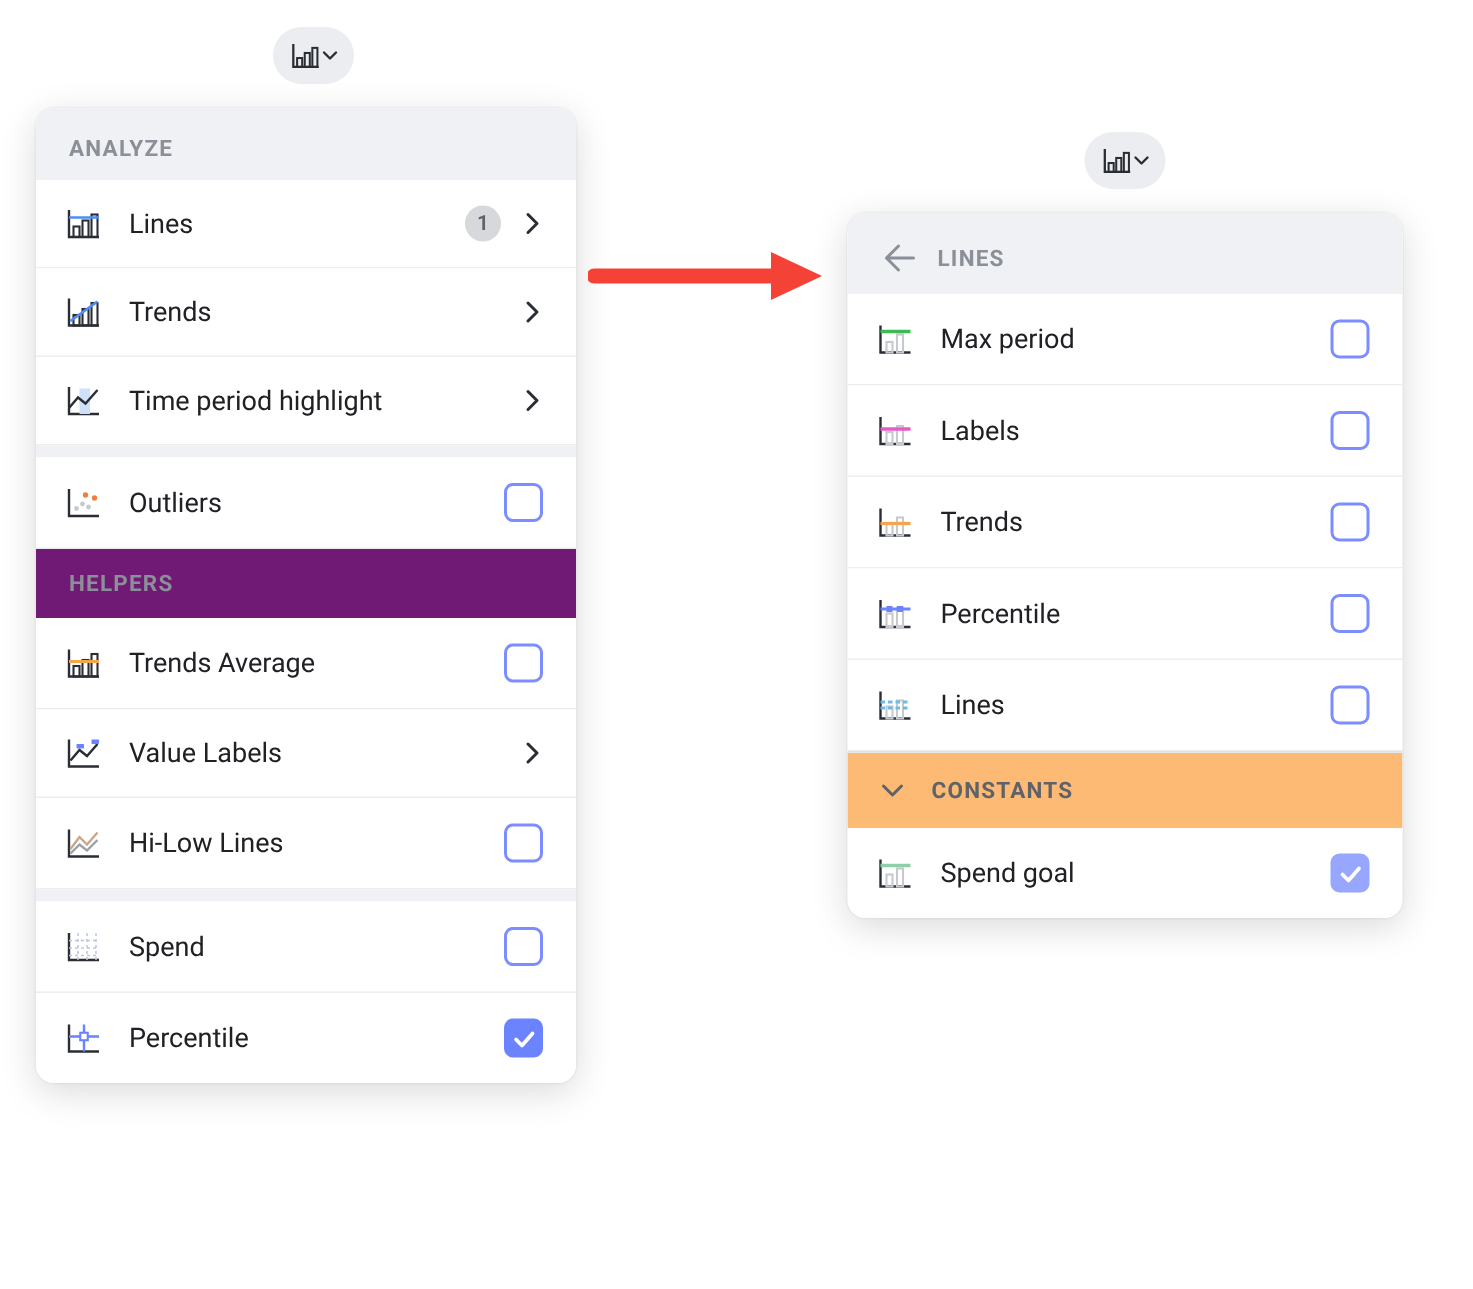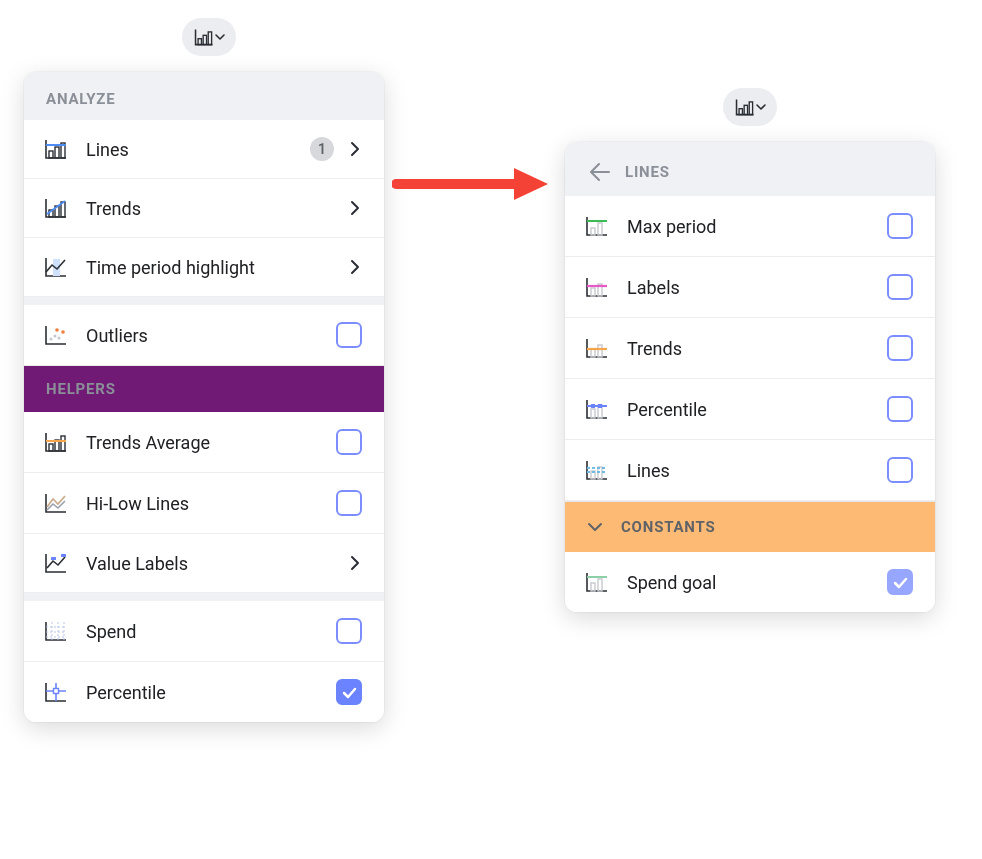--- a/index.html
+++ b/index.html
@@ -255,46 +255,46 @@
     <span class="label">Trends Average</span>
     <span class="tail">
         <span class="checkbox"></span>
       </span>
   </div>
 
   <div class="row">
     <span class="icon-box">
       <svg viewBox="0 0 26 24" width="26" height="24">
         <path d="M3 3 V21 H23" stroke="#2a2e34" stroke-width="1.6" fill="none"></path>
-        <path d="M4 16 L10 8 L15 13 L22 5" fill="none" stroke="#c9a889" stroke-width="1.6"></path>
-        <path d="M4 19 L10 13 L15 17 L22 10" fill="none" stroke="#9aa1aa" stroke-width="1.6"></path>
-      </svg>
-    </span>
-    <span class="label">Hi-Low Lines</span>
-    <span class="tail">
-        <span class="checkbox"></span>
-      </span>
-  </div>
-
-  <div class="row">
-    <span class="icon-box">
-      <svg viewBox="0 0 26 24" width="26" height="24">
-        <path d="M3 3 V21 H23" stroke="#2a2e34" stroke-width="1.6" fill="none"></path>
         <path d="M4 17 L10 10 L15 14 L22 6" fill="none" stroke="#2a2e34" stroke-width="1.6"></path>
         <rect x="8" y="6" width="5" height="3" fill="#6b83ff" rx="0.5"></rect>
         <rect x="18" y="3" width="5" height="3" fill="#6b83ff" rx="0.5"></rect>
       </svg>
     </span>
     <span class="label">Value Labels</span>
     <span class="tail">
         <span class="chev-r">
           <svg width="14" height="16" viewBox="0 0 14 16">
             <use href="#chev-right"></use>
           </svg>
         </span>
+      </span>
+  </div>
+
+  <div class="row">
+    <span class="icon-box">
+      <svg viewBox="0 0 26 24" width="26" height="24">
+        <path d="M3 3 V21 H23" stroke="#2a2e34" stroke-width="1.6" fill="none"></path>
+        <path d="M4 16 L10 8 L15 13 L22 5" fill="none" stroke="#c9a889" stroke-width="1.6"></path>
+        <path d="M4 19 L10 13 L15 17 L22 10" fill="none" stroke="#9aa1aa" stroke-width="1.6"></path>
+      </svg>
+    </span>
+    <span class="label">Hi-Low Lines</span>
+    <span class="tail">
+        <span class="checkbox"></span>
       </span>
   </div>
 
   <div class="section-gap"></div>
 
   <div class="row">
     <span class="icon-box">
       <svg viewBox="0 0 26 24" width="26" height="24">
         <path d="M3 3 V21 H23" stroke="#2a2e34" stroke-width="1.6" fill="none"></path>
         <g stroke="#b9c4e8" stroke-width="1" stroke-dasharray="2 2">

